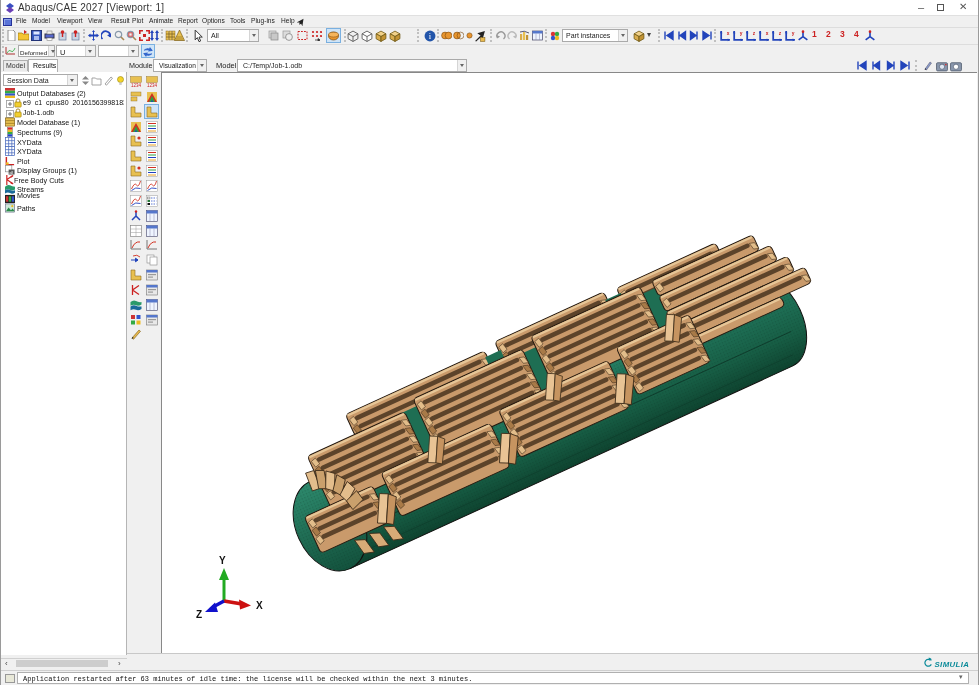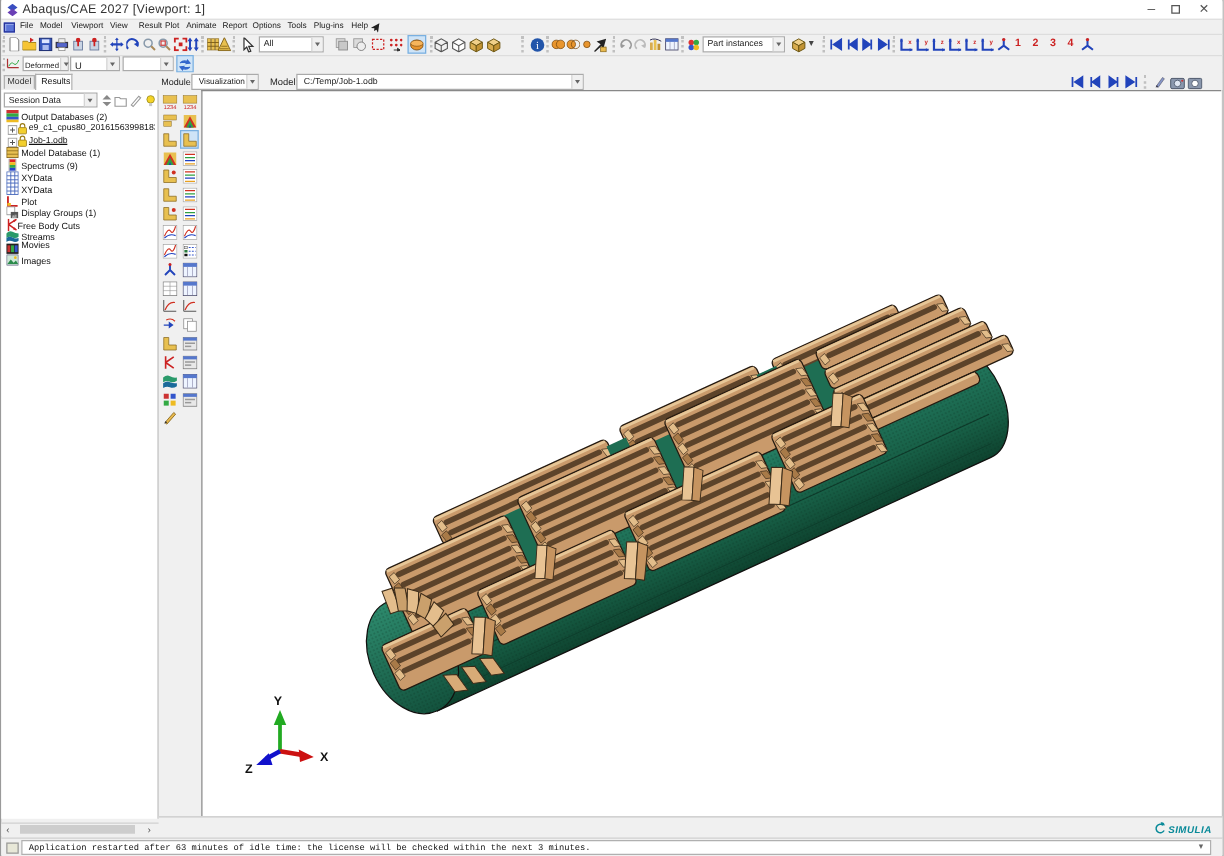--- a/index.html
+++ b/index.html
@@ -442,21 +442,21 @@
     <rect x="1" y="2.5" width="2.6" height="6" fill="#cc3333"></rect>
     <rect x="4.2" y="2.5" width="2.6" height="6" fill="#33aa44"></rect>
     <rect x="7.4" y="2.5" width="2.6" height="6" fill="#3355cc"></rect>
   </svg>
 <div class="t" style="left:17px;top:191px;font-size:7.2px;color:#111">Movies</div>
 <svg style="position:absolute;left:5px;top:203.0px" width="10" height="10" viewBox="0 0 11 11">
     <rect x="0.5" y="1" width="10" height="9" fill="#cfe8d8" stroke="#557" stroke-width="0.6"></rect>
     <path d="M1 9 l3-4 2.5 3 2-2 2 3 z" fill="#2a8a4a"></path>
     <circle cx="8" cy="3.5" r="1.2" fill="#eebb22"></circle>
   </svg>
-<div class="t" style="left:17px;top:204.0px;font-size:7.2px;color:#111">Images</div>
+<div class="t" style="left:17px;top:204.0px;font-size:7.2px;color:#111">Paths</div>
 <div style="position:absolute;left:1px;top:658px;width:126px;height:11px;background:#f0f0f0;border-top:1px solid #d0d0d0;"></div>
 <div class="t" style="left:5px;top:659px;font-size:8px;color:#444">‹</div>
 <div class="t" style="left:118px;top:659px;font-size:8px;color:#444">›</div>
 <div style="position:absolute;left:16px;top:660px;width:92px;height:7px;background:#cdcdcd;"></div>
 <div style="position:absolute;left:127px;top:72px;width:34px;height:583px;background:#f0f0f0;"></div>
 <svg style="position:absolute;left:130px;top:76.0px" width="12" height="12" viewBox="0 0 12 12">
     <g fill="#e8c050" stroke="#8a6a20" stroke-width="0.4">
       <rect x="0.5" y="0.5" width="11" height="6"></rect>
     </g>
     <text x="1" y="11" font-size="4.5" fill="#cc2222">1234</text>

